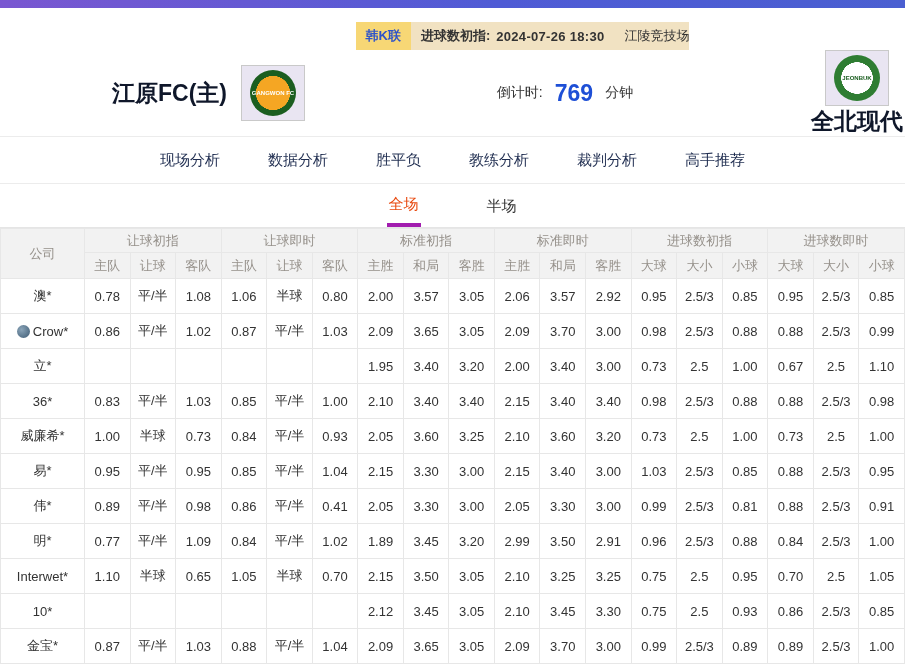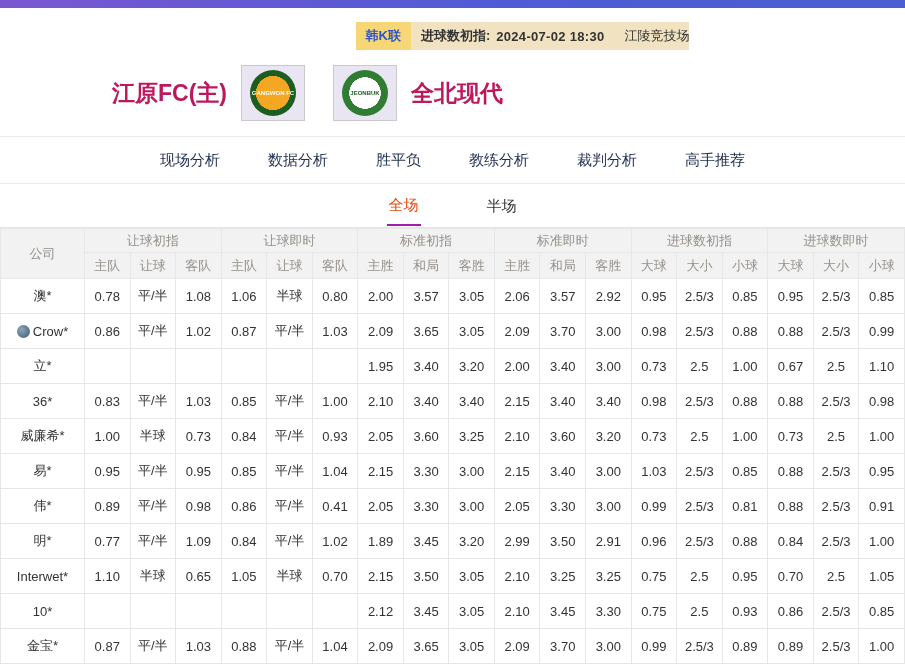--- a/index.html
+++ b/index.html
@@ -24,56 +24,56 @@
     background:#f7d775; color:#2f54c9; font-weight:bold;
     height:28px; display:flex; align-items:center; padding:0 10px; margin-right:10px;
     font-size:13px;
   }
   .kickoff-label { font-weight:bold; margin-right:6px; }
   .kickoff-value { font-weight:bold; letter-spacing:.3px; }
   .venue { margin-left:20px;text-align:right; }
 
   
   .team-row { height:86px; display:flex; align-items:center; padding-left:112px; }
-  .team-name { font-size:23px; font-weight:bold; color:#be185d; white-space:nowrap; }
+  .team-name { font-size:23px; font-weight:bold; color:#0f172a; white-space:nowrap; }
   .logo-box {
     width:64px; height:56px; border:1px solid #c9c9c9; background:#e9e5f2;
     display:flex; align-items:center; justify-content:center; margin:0 14px;
   }
   .logo-circle {
     width:46px; height:46px; border-radius:50%;
     display:flex; align-items:center; justify-content:center;
     font-size:6px; font-weight:bold; text-align:center; line-height:1;
   }
   .logo-gangwon { background:radial-gradient(circle,#f5a623 0 52%,#1b5e20 53%); color:#fff; }
   .logo-jeonbuk { background:radial-gradient(circle,#fff 0 48%,#2e7d32 49%); color:#1b5e20; }
   .countdown { flex:1; display:flex; align-items:center; justify-content:center; gap:8px; }
   .countdown-label, .countdown-unit { font-size:14px; color:#333; }
   .countdown-value { font-size:23px; font-weight:bold; color:#1e4fd6; padding:0 4px; }
-  .away-wrap { display:flex; align-items:center; padding-right:2px; }
+  .away-wrap { display:flex; align-items:center; padding-right:2px;flex-direction:column; }
 
   
   .nav {
     height:48px; border-top:1px solid #ececec; border-bottom:1px solid #ececec;
     display:flex; align-items:center; justify-content:center; gap:48px;
     font-size:15px; color:#1f2d50;
   }
   .nav-item { cursor:pointer; white-space:nowrap; }
   .nav-item.pill {
     background:linear-gradient(180deg,#e8543f,#cf2e22);
     color:#fff; padding:6px 17px; border-radius:17px; font-weight:bold;
   }
 
   
   .subtabs {
     height:44px; display:flex; align-items:center; justify-content:center; gap:64px;
     border-bottom:1px solid #e5e5e5; font-size:15px; color:#333;
   }
   .subtab { cursor:pointer; padding:11px 2px 9px; }
-  .subtab.active { color:#e8490f; border-bottom:2px solid #a21caf; }
+  .subtab.active { color:#e8490f; border-bottom:4px solid #a21caf; }
 
   
   table.odds { width:905px; border-collapse:collapse; table-layout:fixed; font-size:13px; }
   table.odds col.c-company { width:84px; }
   table.odds th, table.odds td { border:1px solid #e7e7e7; text-align:center; padding:0; }
   table.odds th {
     background:#f2f2f2; color:#95908a; font-weight:normal; font-size:13px;
   }
   tr.group-row th { height:24px;margin-top:40px; }
   tr.sub-row th { height:26px; }
@@ -88,29 +88,34 @@
 </style>
 </head>
 <body>
 
 <div class="topbar"></div>
 
 <div class="info-row">
   <div class="info-strip">
     <span class="league-badge">韩K联</span>
     <span class="kickoff-label">进球数初指:</span>
-    <span class="kickoff-value">2024-07-02 18:30</span>
+    <span class="kickoff-value">2024-07-26 18:30</span>
     <span class="venue">江陵竞技场</span>
   </div>
 </div>
 
 <div class="team-row">
   <span class="team-name">江原FC(主)</span>
   <span class="logo-box">
     <span class="logo-circle logo-gangwon">GANGWON FC</span>
+  </span>
+  <span class="countdown">
+    <span class="countdown-label">倒计时:</span>
+    <span class="countdown-value">769</span>
+    <span class="countdown-unit">分钟</span>
   </span>
   <span class="away-wrap">
     <span class="logo-box">
       <span class="logo-circle logo-jeonbuk">JEONBUK</span>
     </span>
     <span class="team-name">全北现代</span>
   </span>
 </div>
 
 <div class="nav">

